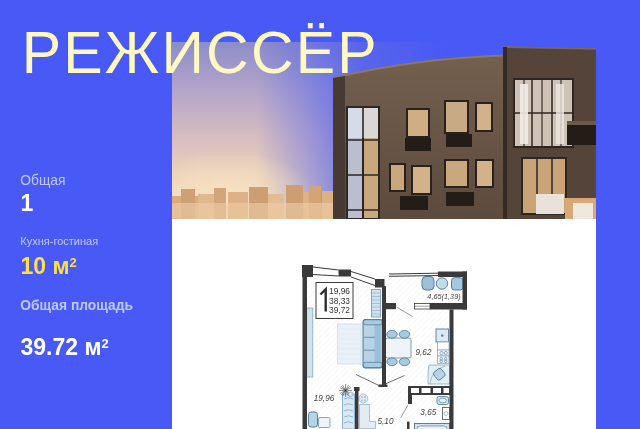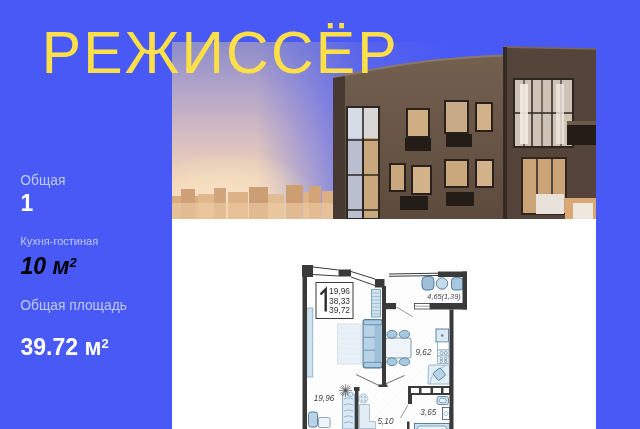--- a/index.html
+++ b/index.html
@@ -127,34 +127,34 @@
   </g>
   <rect x="536" y="194" width="28" height="20" fill="#e8e2da"></rect>
 
   <rect x="567" y="124" width="29" height="21" fill="#241c16"></rect>
   <rect x="567" y="121" width="29" height="4" fill="#6b5a4c"></rect>
 
   <rect x="565" y="198" width="31" height="22" fill="#d8a877"></rect>
   <rect x="573" y="203" width="20" height="17" fill="#efe8df"></rect>
 </svg>
 
-<div class="abs" style="left:21.7px;top:18.7px;width:420px;color:#fde047;
-     font-size:59px;font-weight:400;letter-spacing:2.2px;white-space:nowrap;margin-left:20px;">РЕЖИССЁР</div>
+<div class="abs" style="left:21.7px;top:18.7px;width:420px;color:#fef9c3;
+     font-size:59px;font-weight:400;letter-spacing:2.2px;white-space:nowrap;">РЕЖИССЁР</div>
 
 <div class="abs" style="left:172px;top:219px;width:424px;height:210px;background:#ffffff;"></div>
 
 <div class="abs" style="left:20.3px;top:172.6px;font-size:13.8px;color:rgba(230,237,255,0.74);">Общая</div>
 
 <div class="abs" style="left:20.5px;top:189.8px;font-size:23px;font-weight:700;color:#ffffff;">1</div>
 
 <div class="abs" style="left:20.3px;top:235.4px;font-size:11px;color:rgba(230,237,255,0.74);">Кухня-гостиная</div>
 
-<div class="abs" style="left:20.5px;top:252.7px;font-size:23px;font-weight:700;color:#000000;font-style:italic;">10 м<span style="font-size:13px;vertical-align:7px;">2</span></div>
-
-<div class="abs" style="left:20.3px;top:297.8px;font-size:13.8px;color:rgba(230,237,255,0.74);">Общая площадь</div>
+<div class="abs" style="left:20.5px;top:252.7px;font-size:23px;font-weight:700;color:#fde047;">10 м<span style="font-size:13px;vertical-align:7px;">2</span></div>
+
+<div class="abs" style="left:20.3px;top:297.8px;font-size:13.8px;color:rgba(230,237,255,0.74);font-weight:bold;">Общая площадь</div>
 
 <div class="abs" style="left:20.5px;top:313.8px;font-size:23px;font-weight:700;color:#ffffff;margin-top:20px;">39.72 м<span style="font-size:13px;vertical-align:7px;">2</span></div>
 
 <svg class="abs" style="left:288px;top:258px;" width="182" height="171" viewBox="288 258 182 171">
   <defs>
     <pattern id="hatch" width="4" height="4" patternUnits="userSpaceOnUse" patternTransform="rotate(45)">
       <rect width="4" height="4" fill="#ffffff"></rect>
       <line x1="0" y1="0" x2="0" y2="4" stroke="#f1f2f3" stroke-width="0.9"></line>
     </pattern>
   </defs>

